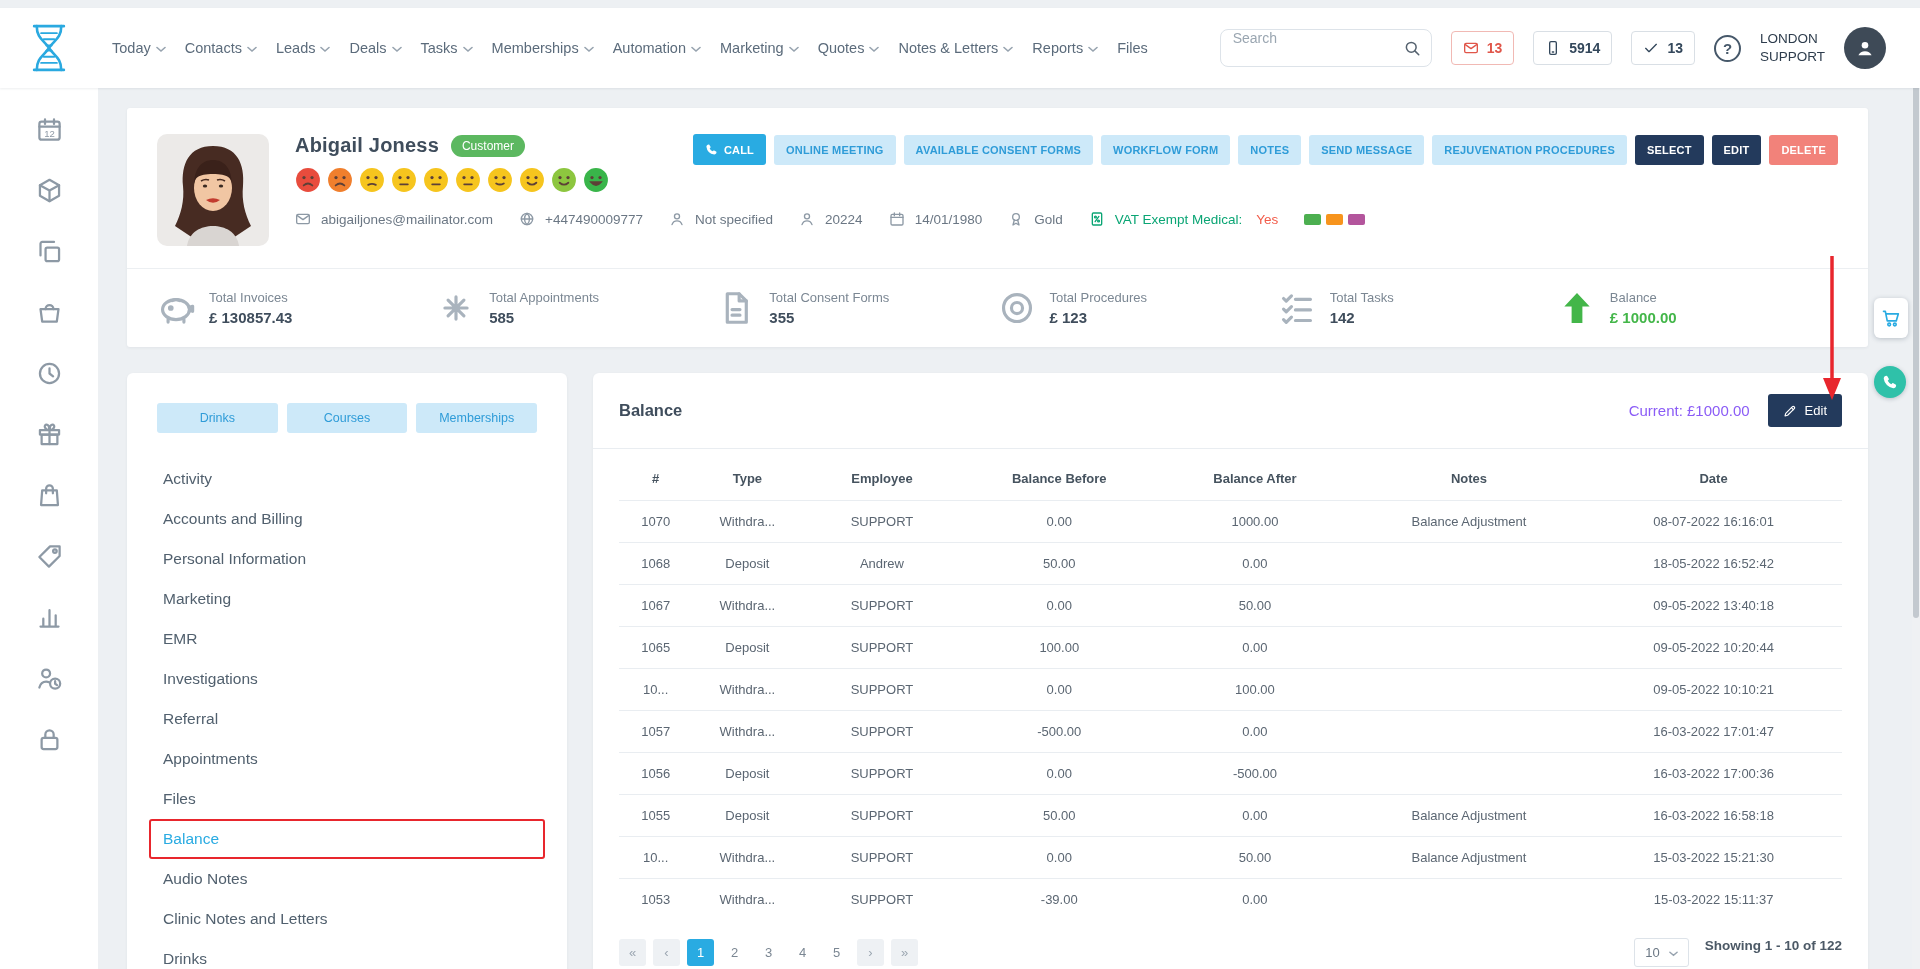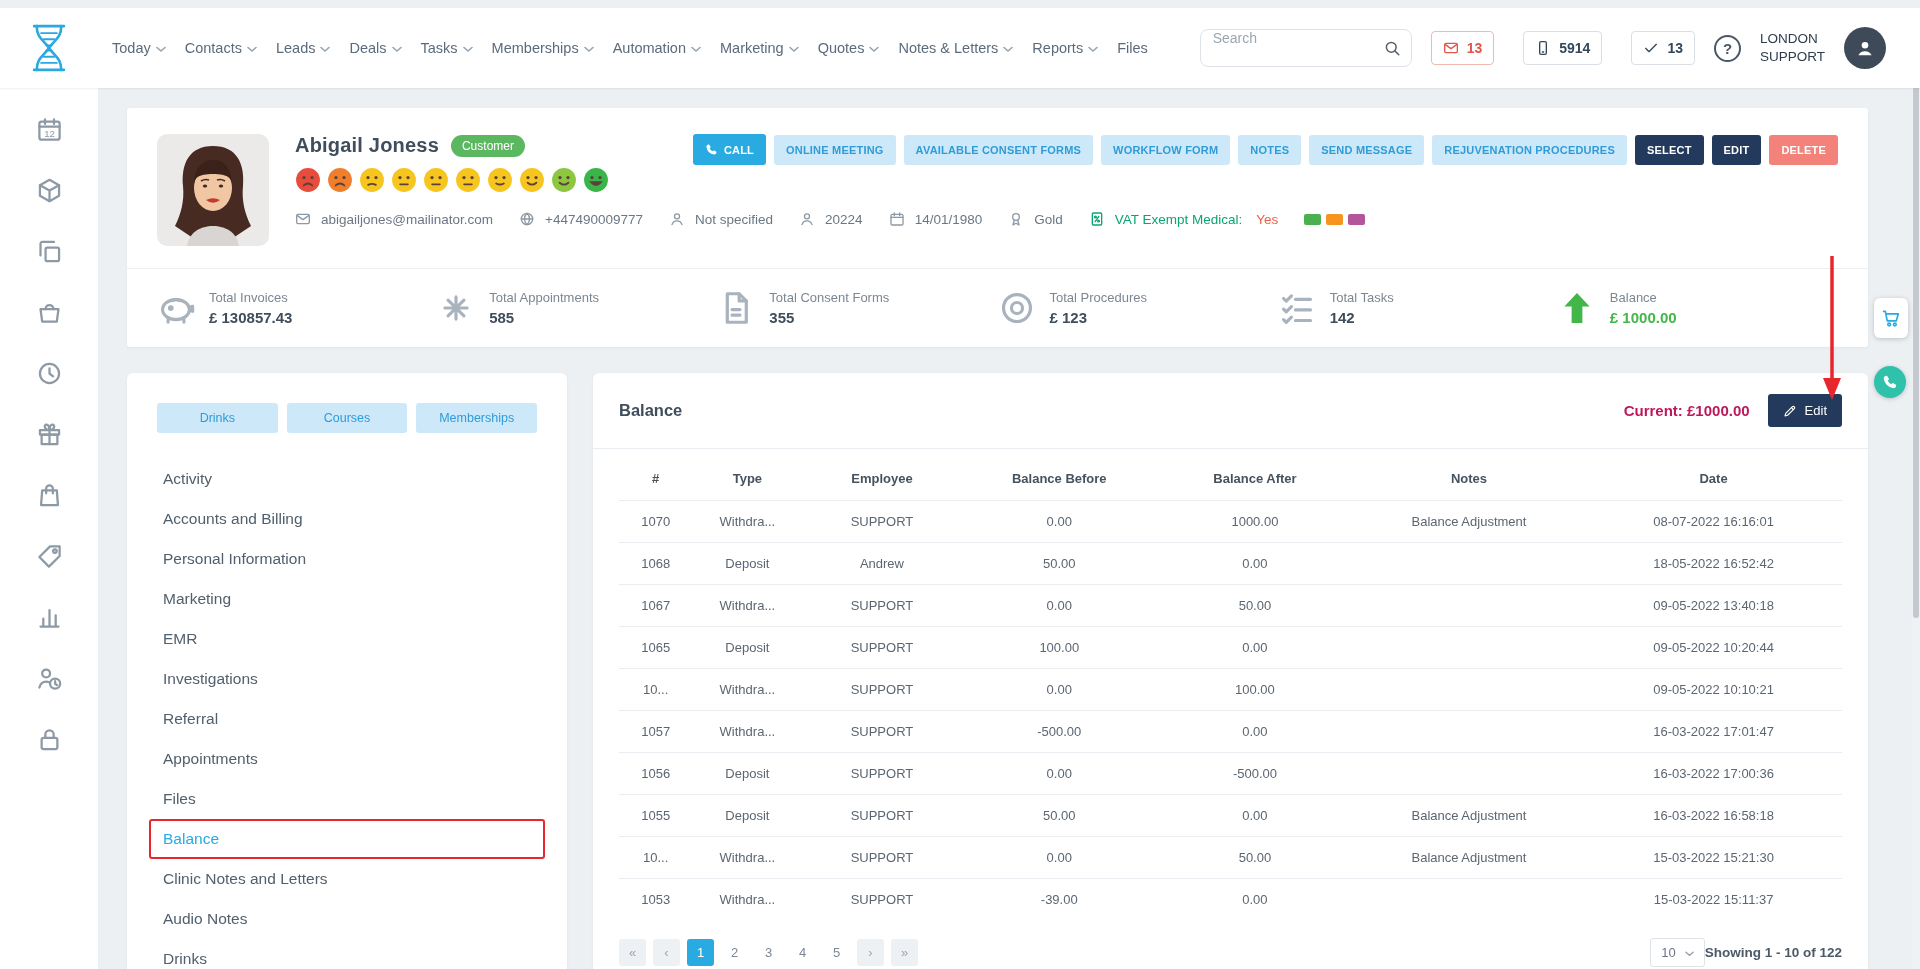--- a/index.html
+++ b/index.html
@@ -14,21 +14,21 @@
 .logo-wrap{width:98px;display:flex;justify-content:center;align-items:center;cursor:pointer}
 .logo{width:42px;height:52px;display:inline-flex}
 .nav{display:flex;align-items:center;gap:19px;margin-left:14px}
 .nav-item{display:flex;align-items:center;gap:5px;color:#5b6b7b;font-size:14.5px;cursor:pointer;white-space:nowrap}
 .caret{width:10px;height:7px;color:#97a3af;margin-top:2px}
 .topbar-right{margin-left:auto;display:flex;align-items:center;gap:19px;padding-right:34px}
 .search{display:flex;align-items:flex-start;border:1px solid #dde3e9;border-radius:8px;height:38px;width:212px;background:#fff}
 .search input{border:0;outline:none;flex:1;min-width:0;padding:0 12px;font-size:14px;color:#45525f;background:transparent}
 .search input::placeholder{color:#9aa6b1}
 .search-btn{width:38px;height:36px;background:transparent;border:0;display:flex;align-items:center;justify-content:center;color:#55626f;cursor:pointer}
-.inds{display:flex;align-items:center;gap:29px}
+.inds{display:flex;align-items:center;gap:19px}
 .ind{display:flex;align-items:center;gap:8px;border:1px solid #d9dfe5;border-radius:4px;padding:8px 11px;font-size:14px;font-weight:bold;color:#33475b;cursor:pointer;background:#fff}
 .ind .icn{width:16px;height:16px}
 .ind-red{border-color:#f1b9b4;color:#e0564a}
 .help-btn{width:27px;height:27px;border-radius:50%;border:2px solid #46586a;color:#46586a;display:flex;align-items:center;justify-content:center;font-weight:bold;font-size:15px;cursor:pointer}
 .location{font-size:13.5px;color:#2e3d4d;line-height:1.3;font-weight:500}
 .avatar{width:42px;height:42px;border-radius:50%;background:#3e4a57;display:flex;align-items:center;justify-content:center;cursor:pointer}
 .avatar .icn{width:22px;height:22px}
 
 
 .iconbar{position:absolute;left:0;top:76px;bottom:0;width:98px;background:#fff;display:flex;flex-direction:column;align-items:center;padding-top:40px;gap:34px;z-index:10}
@@ -76,42 +76,42 @@
 .ltabs{display:flex;gap:9px;padding:0 8px}
 .ltab{flex:1;background:#cde9f9;color:#2f9cd8;font-size:12.5px;text-align:center;padding:8px 0;border-radius:3px;cursor:pointer}
 .lmenu{margin-top:26px}
 .lmenu-item{height:40px;display:flex;align-items:center;padding:0 12px;font-size:15.5px;color:#51606e;cursor:pointer;border:2px solid transparent;border-radius:3px}
 .lmenu-item.active{color:#29abe2}
 .lmenu-item.highlighted{border-color:#e8262d}
 .balance-card{flex:1;background:#fff;border-radius:6px;box-shadow:0 1px 3px rgba(30,50,70,.06);height:700px;display:flex;flex-direction:column}
 .bc-header{display:flex;align-items:center;padding:21px 26px;border-bottom:1px solid #e9edf1}
 .bc-title{font-size:16.5px;font-weight:600;color:#3f4d5c}
 .bc-right{margin-left:auto;display:flex;align-items:center;gap:18px}
-.bc-current{font-size:15px;color:#be185d;font-weight:700}
+.bc-current{font-size:15px;color:#8b5cf6;font-weight:400}
 .edit-btn{background:#233a5c;color:#fff;border:0;border-radius:3px;padding:9px 15px;font-size:13px;display:inline-flex;align-items:center;gap:8px;cursor:pointer}
 .edit-btn .icn{width:14px;height:14px}
 .bc-table-wrap{padding:4px 26px 0}
 table{width:100%;border-collapse:collapse}
 thead th{font-size:13px;color:#46535f;font-weight:bold;padding:18px 8px 14px;text-align:center}
 tbody td{font-size:13px;color:#5b6672;padding:13px 8px;text-align:center;border-top:1px solid #e9edf1}
 tbody tr{cursor:pointer}
 th:nth-child(1),td:nth-child(1){width:6%}
 th:nth-child(2),td:nth-child(2){width:9%}
 th:nth-child(3),td:nth-child(3){width:13%}
 th:nth-child(4),td:nth-child(4){width:16%}
 th:nth-child(5),td:nth-child(5){width:16%}
 th:nth-child(6),td:nth-child(6){width:19%}
 th:nth-child(7),td:nth-child(7){width:21%}
 .bc-footer{display:flex;align-items:center;padding:18px 26px}
 .pager{display:flex;align-items:center;gap:7px}
 .pg{min-width:27px;height:27px;display:inline-flex;align-items:center;justify-content:center;font-size:13px;border-radius:3px;cursor:pointer}
 .pg-nav{background:#eef1f4;color:#9ba6b1}
 .pg-page{color:#7b8793}
 .pg-page.active{background:#29abe2;color:#fff}
-.bc-footer-right{margin-left:auto;display:flex;align-items:center;}
+.bc-footer-right{margin-left:auto;display:flex;gap:16px}
 .size-select{border:1px solid #dde3e9;border-radius:3px;padding:6px 10px;font-size:13px;color:#6b7784;display:inline-flex;align-items:center;gap:9px;cursor:pointer}
 .size-select .caret{width:9px;height:6px}
 .showing{font-size:13.5px;color:#4c5966;font-weight:600}
 
 
 .red-arrow{position:absolute;left:1812px;top:252px;width:40px;height:150px;z-index:30;pointer-events:none}
 .float-cart{position:absolute;right:12px;top:298px;width:34px;height:40px;background:#fff;border-radius:6px;box-shadow:0 1px 5px rgba(30,50,70,.25);display:flex;align-items:center;justify-content:center;color:#29abe2;cursor:pointer;z-index:25}
 .float-cart .icn{width:20px;height:20px}
 .float-phone{position:absolute;right:14px;top:366px;width:32px;height:32px;border-radius:50%;background:#2fc1a9;display:flex;align-items:center;justify-content:center;color:#fff;cursor:pointer;z-index:25;box-shadow:0 1px 4px rgba(30,50,70,.25)}
 .float-phone .icn{width:16px;height:16px}
@@ -658,22 +658,22 @@
           <div class="lmenu-item">Activity</div>
           <div class="lmenu-item">Accounts and Billing</div>
           <div class="lmenu-item">Personal Information</div>
           <div class="lmenu-item">Marketing</div>
           <div class="lmenu-item">EMR</div>
           <div class="lmenu-item">Investigations</div>
           <div class="lmenu-item">Referral</div>
           <div class="lmenu-item">Appointments</div>
           <div class="lmenu-item">Files</div>
           <div class="lmenu-item active highlighted">Balance</div>
+          <div class="lmenu-item">Audio Notes</div>
           <div class="lmenu-item">Clinic Notes and Letters</div>
-          <div class="lmenu-item">Audio Notes</div>
           <div class="lmenu-item">Drinks</div>
         </div>
     </section>
 
     <section class="balance-card">
       <div class="bc-header">
         <span class="bc-title">Balance</span>
         <div class="bc-right">
           <span class="bc-current">Current: £1000.00</span>
           <button class="edit-btn">

